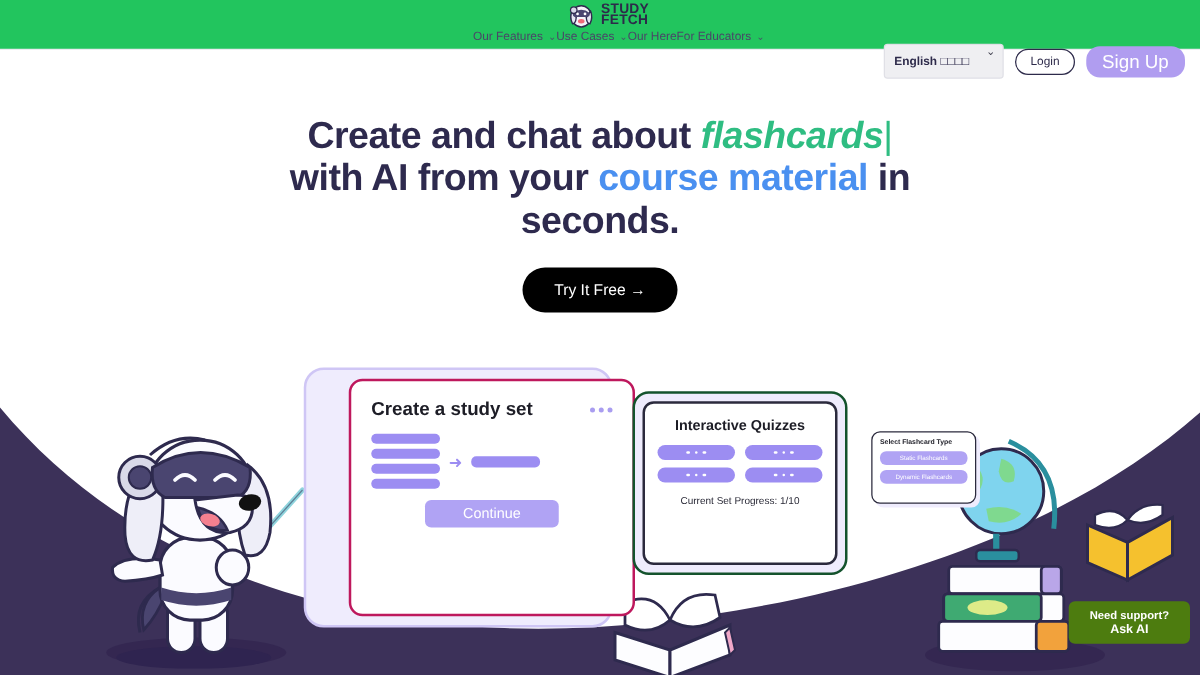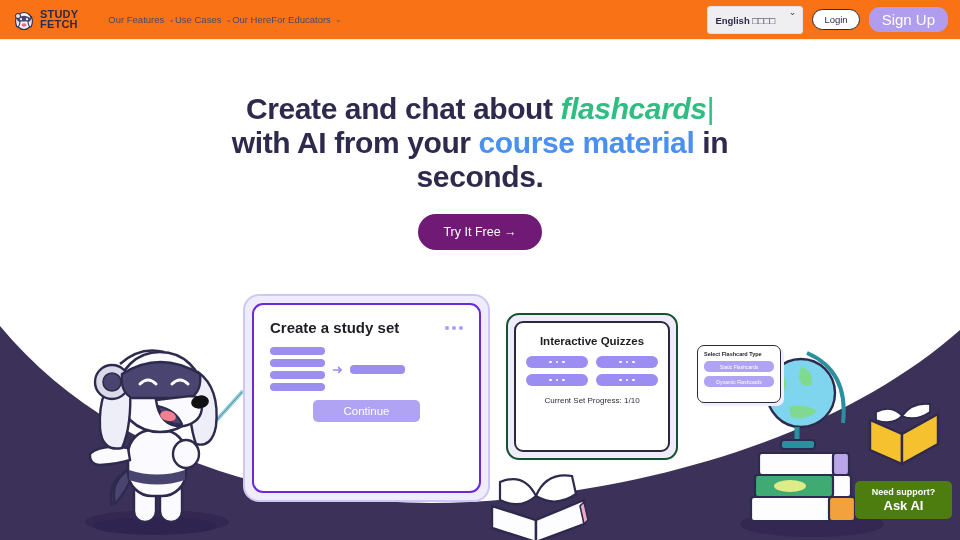--- a/index.html
+++ b/index.html
@@ -6,22 +6,22 @@
   html,body { width:960px; height:540px; overflow:hidden; }
   body {
     font-family:"Liberation Sans", sans-serif;
     background:#ffffff;
     position:relative;
   }
 
   
   .nav {
     position:absolute; top:0; left:0; width:960px; height:40px;
-    background:#f97316; border-bottom:1px solid #ececf1;
-    display:flex; align-items:center; z-index:50;
+    background:#22c55e; border-bottom:1px solid #ececf1;
+    display:flex; align-items:center; z-index:50;flex-direction:column;
   }
   .logo { display:flex; align-items:center; gap:4px; margin-left:12px; }
   .logo-mark { width:24px; height:24px; position:relative; }
   .logo-text {
     font-size:11px; font-weight:bold; line-height:9.5px;
     color:#2d2a4a; letter-spacing:.2px;
   }
   .logo-text span { display:block; }
 
   .nav-links { display:flex; align-items:center; margin-left:30px; }
@@ -65,37 +65,37 @@
   .headline {
     font-size:30px; font-weight:bold; color:#2e2a4e; line-height:34px;
     letter-spacing:-.4px;
   }
   .kw-green { color:#2fbd82;font-style:italic; }
   .kw-blue  { color:#4a90f0; }
   .caret { color:#2fbd82; font-weight:300; }
 
   .cta {
     display:inline-block; margin-top:20px;
-    background:#701a75; color:#fff; font-size:12.5px;
+    background:#000000; color:#fff; font-size:12.5px;
     padding:11px 25px; border-radius:20px; border:none;
     cursor:pointer; font-family:"Liberation Sans", sans-serif;
   }
 
   
   .bg-wave { position:absolute; inset:0; width:960px; height:540px; z-index:1; }
 
   
   .card-study {
     position:absolute; left:243px; top:294px; width:247px; height:208px;
     background:#efecfd; border:2px solid #cfc6f5; border-radius:16px;
     padding:7px; z-index:20;
   }
   .card-study-inner {
-    width:100%; height:100%; background:#fff; border:2px solid #6d28d9;
-    border-radius:11px; padding:14px 16px;
+    width:100%; height:100%; background:#fff; border:2px solid #be185d;
+    border-radius:11px; padding:14px 16px;margin-left:27px;
   }
   .cs-head { display:flex; align-items:center; justify-content:space-between; }
   .cs-title { font-size:15px; font-weight:bold; color:#1d1d26; }
   .cs-dots { display:flex; gap:3px; }
   .cs-dots i { width:4px; height:4px; border-radius:50%; background:#a99df0; display:block; }
 
   .cs-bars { display:flex; align-items:center; margin-top:11px; gap:7px; }
   .bar-col { display:flex; flex-direction:column; gap:4px; }
   .bar { width:55px; height:8px; background:#9c8df2; border-radius:4px; }
   .bar-arrow { color:#9c8df2; font-size:13px; line-height:1; }
@@ -147,21 +147,21 @@
     font-size:5px; color:#fff; cursor:pointer;
   }
 
   
   .support {
     position:absolute; right:8px; top:481px; width:97px;
     background:#4d7c0f; border-radius:5px; padding:6px 4px;
     text-align:center; z-index:60; cursor:pointer;
   }
   .support-title { font-size:9px; font-weight:bold; color:#fff; }
-  .support-sub { font-size:13px; font-weight:bold; color:#fff; margin-top:1px; }
+  .support-sub { font-size:10px; font-weight:bold; color:#fff; margin-top:1px; }
 
   .art { position:absolute; z-index:10; }
 </style>
 </head>
 <body>
 
 <svg class="bg-wave" viewBox="0 0 960 540">
   <rect x="0" y="0" width="960" height="540" fill="#ffffff"></rect>
   <path d="M0,326 C120,470 320,520 520,498 C720,476 870,410 960,330 L960,540 L0,540 Z" fill="#3c3159"></path>
   <ellipse cx="157" cy="522" rx="72" ry="12" fill="#322650" opacity="0.85"></ellipse>

